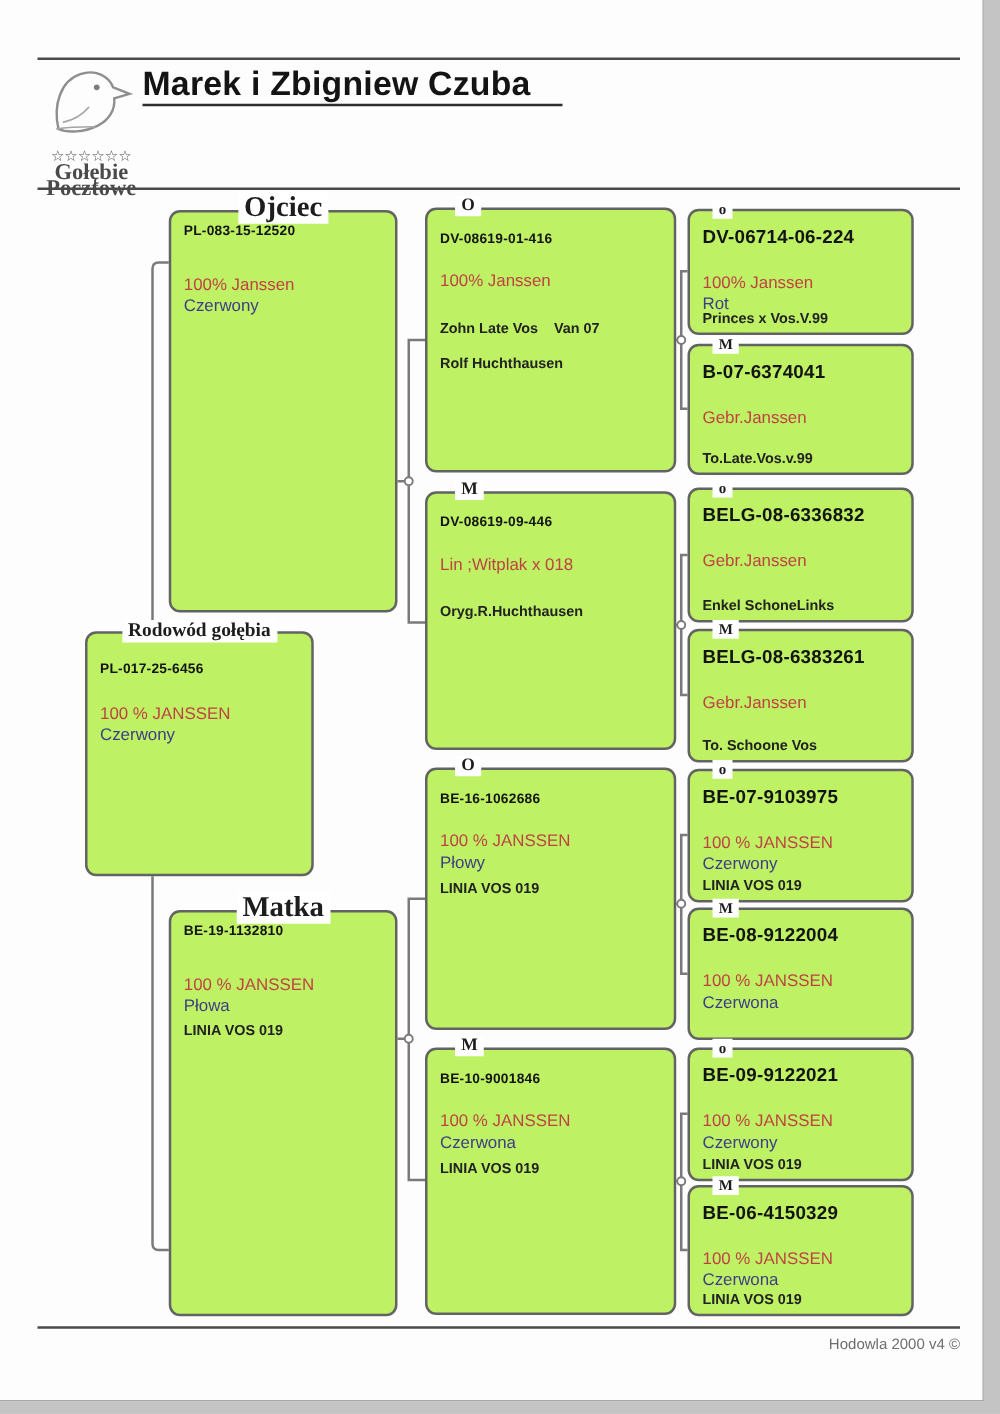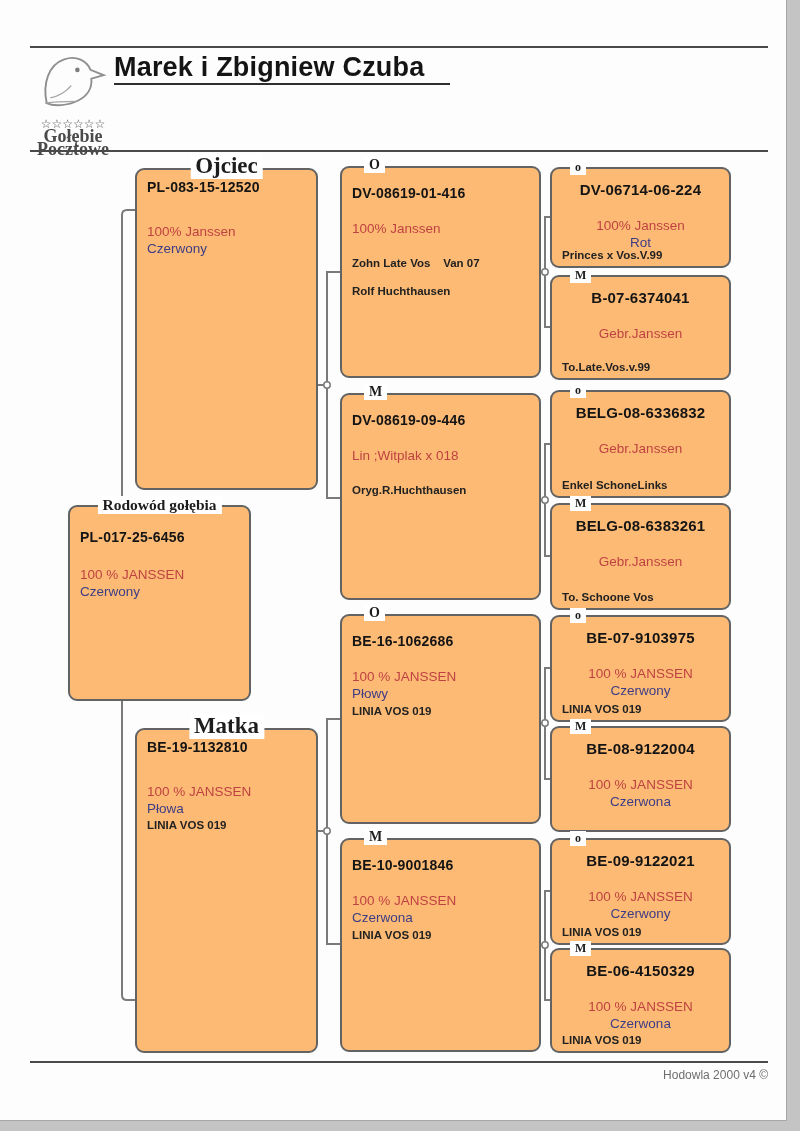--- a/index.html
+++ b/index.html
@@ -15,39 +15,39 @@
          border-right:1px solid #a6a6a6;border-bottom:1px solid #a6a6a6;}
   .rule{position:absolute;left:30px;width:738px;height:2px;background:#4a4a4a;}
   
   .logo{position:absolute;left:33px;top:52px;width:80px;text-align:center;color:#4a4a4a;}
   .logo .stars{font-size:12px;letter-spacing:0;line-height:12px;color:#4f4f4f;}
   .logo .logotxt{font-family:"Liberation Serif",serif;font-weight:bold;font-size:18px;line-height:13px;color:#4a4a4a;}
   .breeder{position:absolute;left:114px;top:52px;font-size:27px;line-height:30px;font-weight:bold;color:#141414;
            border-bottom:2px solid #2e2e2e;min-width:336px;padding-bottom:1px;letter-spacing:0.2px;}
   .addr{position:absolute;left:116px;top:97px;font-size:14px;line-height:19px;color:#3a3a3a;}
   
-  .pbox{position:absolute;border:2px solid var(--border-gray);border-radius:9px;background:#fdba74;z-index:2;}
+  .pbox{position:absolute;border:2px solid var(--border-gray);border-radius:9px;background:#bef264;z-index:2;}
   .legend{position:absolute;background:#fff;padding:0 5px;font-family:"Liberation Serif",serif;
           font-weight:bold;color:#1d1d1d;white-space:nowrap;z-index:3;}
   .legend-center{left:50%;transform:translateX(-50%);}
   .legend-g2{top:-17px;font-size:23px;}
   .legend-g1{top:-11px;font-size:15.5px;}
   .legend-g3{top:-11px;left:22px;font-size:14px;}
   .legend-g4{top:-9px;left:18px;font-size:12px;}
   .content{position:relative;height:100%;padding:9px 10px;}
-  .ring{font-weight:bold;font-size:14px;color:#141414;letter-spacing:0.2px;}
+  .ring{font-weight:bold;font-size:11px;color:#141414;letter-spacing:0.2px;}
   .strain{font-size:13.5px;color:var(--strain-red);}
   .colorline{font-size:13.5px;color:var(--color-blue);margin-top:2px;}
   .note{font-weight:bold;font-size:11.5px;color:#222;white-space:pre-wrap;}
   .g1 .content{padding-top:22px;}
   .g1 .ring{margin-bottom:22px;}
   .g2 .ring{margin-bottom:29px;}
   .g3 .content{padding-top:17px;}
   .g3 .ring{margin-bottom:20px;}
-  .g4 .content{padding-top:12px;text-align:center;}
+  .g4 .content{padding-top:12px;}
   .g4 .ring{font-size:15px;margin-bottom:20px;}
   .note-abs1{position:absolute;left:10px;top:89px;}
   .note-abs2{position:absolute;left:10px;top:117px;}
   .note-bottom{position:absolute;left:10px;bottom:5px;}
   .connectors{position:absolute;left:0;top:0;z-index:1;}
   .footer{position:absolute;right:32px;top:1068px;font-size:12px;color:#6d6d6d;}
 </style>
 </head>
 <body>
 

